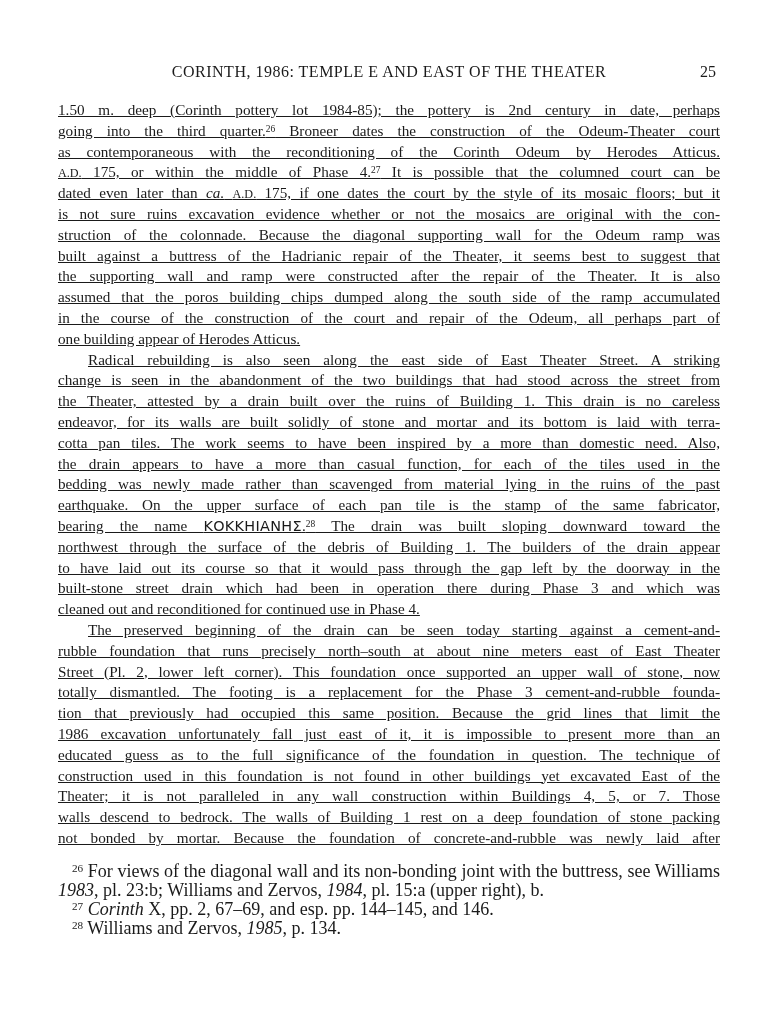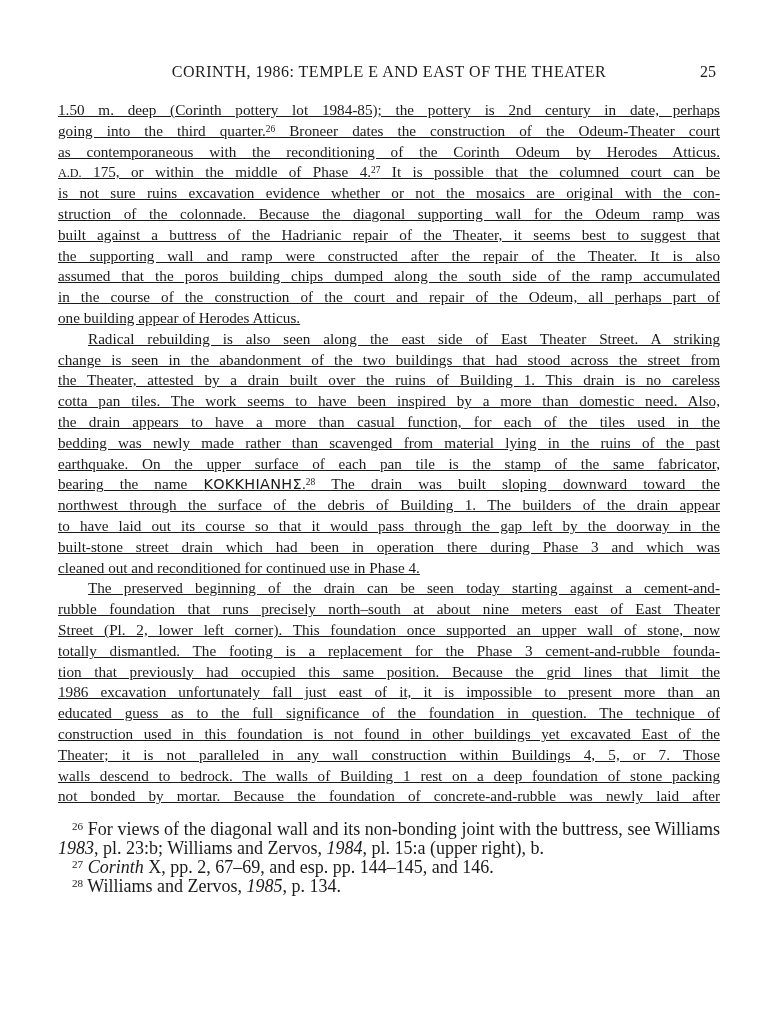--- a/index.html
+++ b/index.html
@@ -42,32 +42,34 @@
     <div class="running-head">
       <span>CORINTH, 1986: TEMPLE E AND EAST OF THE THEATER</span>
       <span class="pagenum">25</span>
     </div>
     <div class="body-text">
         <div>
           <div class="bl"><span>1.50 m. deep (Corinth pottery lot 1984-85); the pottery is 2nd century in date, perhaps</span></div>
           <div class="bl"><span>going into the third quarter.</span><span class="sup">26</span><span> Broneer dates the construction of the Odeum-Theater court</span></div>
           <div class="bl"><span>as contemporaneous with the reconditioning of the Corinth Odeum by Herodes Atticus.</span></div>
           <div class="bl"><span class="sc">A.D.</span><span> 175, or within the middle of Phase 4.</span><span class="sup">27</span><span> It is possible that the columned court can be</span></div>
+          <div class="bl"><span>dated even later than </span><span class="i">ca.</span><span> </span><span class="sc">A.D.</span><span> 175, if one dates the court by the style of its mosaic floors; but it</span></div>
           <div class="bl"><span>is not sure ruins excavation evidence whether or not the mosaics are original with the con-</span></div>
           <div class="bl"><span>struction of the colonnade. Because the diagonal supporting wall for the Odeum ramp was</span></div>
           <div class="bl"><span>built against a buttress of the Hadrianic repair of the Theater, it seems best to suggest that</span></div>
           <div class="bl"><span>the supporting wall and ramp were constructed after the repair of the Theater. It is also</span></div>
           <div class="bl"><span>assumed that the poros building chips dumped along the south side of the ramp accumulated</span></div>
           <div class="bl"><span>in the course of the construction of the court and repair of the Odeum, all perhaps part of</span></div>
           <div class="bl flush"><span>one building appear of Herodes Atticus.</span></div>
         </div>
         <div>
           <div class="bl indent"><span>Radical rebuilding is also seen along the east side of East Theater Street. A striking</span></div>
           <div class="bl"><span>change is seen in the abandonment of the two buildings that had stood across the street from</span></div>
           <div class="bl"><span>the Theater, attested by a drain built over the ruins of Building 1. This drain is no careless</span></div>
+          <div class="bl"><span>endeavor, for its walls are built solidly of stone and mortar and its bottom is laid with terra-</span></div>
           <div class="bl"><span>cotta pan tiles. The work seems to have been inspired by a more than domestic need. Also,</span></div>
           <div class="bl"><span>the drain appears to have a more than casual function, for each of the tiles used in the</span></div>
           <div class="bl"><span>bedding was newly made rather than scavenged from material lying in the ruins of the past</span></div>
           <div class="bl"><span>earthquake. On the upper surface of each pan tile is the stamp of the same fabricator,</span></div>
           <div class="bl"><span>bearing the name </span><span class="gk">ΚΟΚΚΗΙΑΝΗΣ</span><span>.</span><span class="sup">28</span><span> The drain was built sloping downward toward the</span></div>
           <div class="bl"><span>northwest through the surface of the debris of Building 1. The builders of the drain appear</span></div>
           <div class="bl"><span>to have laid out its course so that it would pass through the gap left by the doorway in the</span></div>
           <div class="bl"><span>built-stone street drain which had been in operation there during Phase 3 and which was</span></div>
           <div class="bl flush"><span>cleaned out and reconditioned for continued use in Phase 4.</span></div>
         </div>

